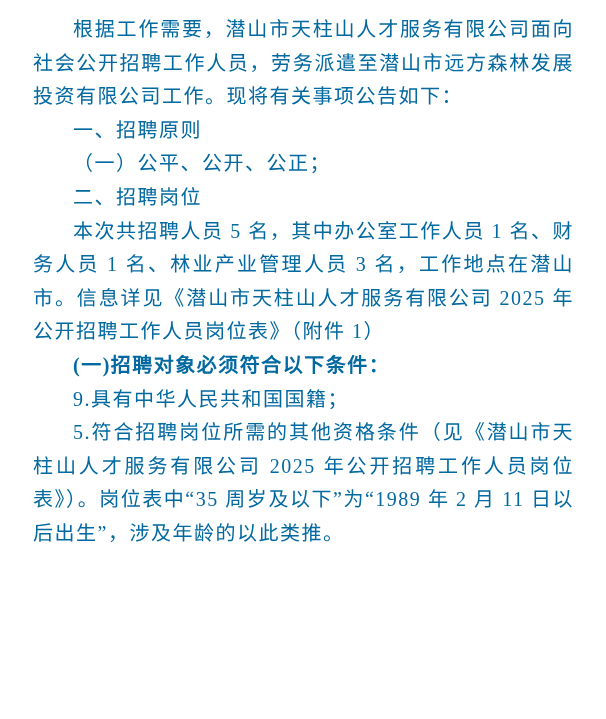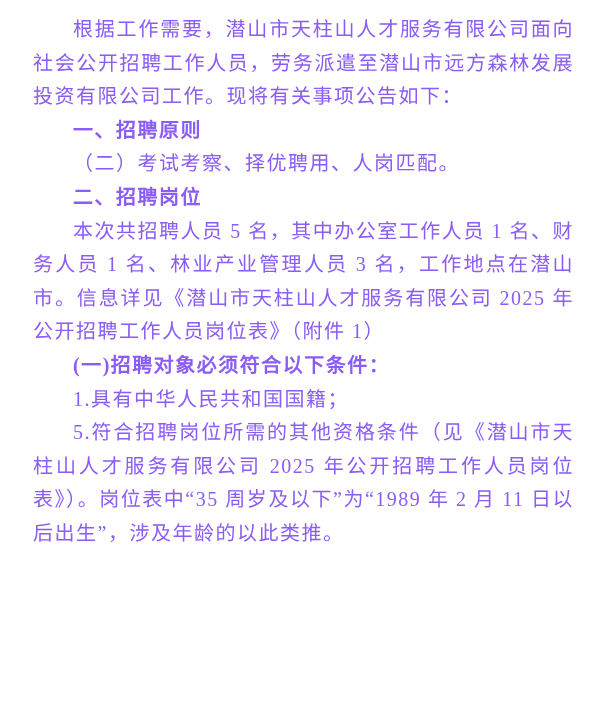--- a/index.html
+++ b/index.html
@@ -14,46 +14,46 @@
     box-sizing: border-box;
     background: #ffffff;
     padding: 13px 32px 0 33px;
     overflow: hidden;
   }
   .page p {
     margin: 0;
     font-size: 20px;
     line-height: 33.6px;
     letter-spacing: 1.5px;
-    color: #8b5cf6;
+    color: #0369a1;
     text-indent: 2em;
     text-align: justify;
     text-justify: inter-ideograph;
   }
   .para-body {
     font-family: "Liberation Serif", "DejaVu Serif", serif;
     font-weight: normal;
   }
   .para-heading {
     font-family: "Liberation Sans", "DejaVu Sans", sans-serif;
-    font-weight: bold;
+    font-weight: normal;
     color: #111111;
   }
   .para-subheading {
     font-family: "Liberation Serif", "DejaVu Serif", serif;
     font-weight: bold;
     color: #111111;
     text-indent: 1.75em;
   }
 </style>
 </head>
 <body>
 
 <div class="page">
   <p class="para-body">根据工作需要，潜山市天柱山人才服务有限公司面向社会公开招聘工作人员，劳务派遣至潜山市远方森林发展投资有限公司工作。现将有关事项公告如下：</p>
   <p class="para-heading">一、招聘原则</p>
-  <p class="para-body">（二）考试考察、择优聘用、人岗匹配。</p>
+  <p class="para-body">（一）公平、公开、公正；</p>
   <p class="para-heading">二、招聘岗位</p>
   <p class="para-body">本次共招聘人员 5 名，其中办公室工作人员 1 名、财务人员 1 名、林业产业管理人员 3 名，工作地点在潜山市。信息详见《潜山市天柱山人才服务有限公司 2025 年公开招聘工作人员岗位表》（附件 1）</p>
   <p class="para-subheading">(一)招聘对象必须符合以下条件：</p>
-  <p class="para-body">1.具有中华人民共和国国籍；</p>
+  <p class="para-body">9.具有中华人民共和国国籍；</p>
   <p class="para-body">5.符合招聘岗位所需的其他资格条件（见《潜山市天柱山人才服务有限公司 2025 年公开招聘工作人员岗位表》）。岗位表中“35 周岁及以下”为“1989 年 2 月 11 日以后出生”，涉及年龄的以此类推。</p>
 </div>
 
 </body></html>

